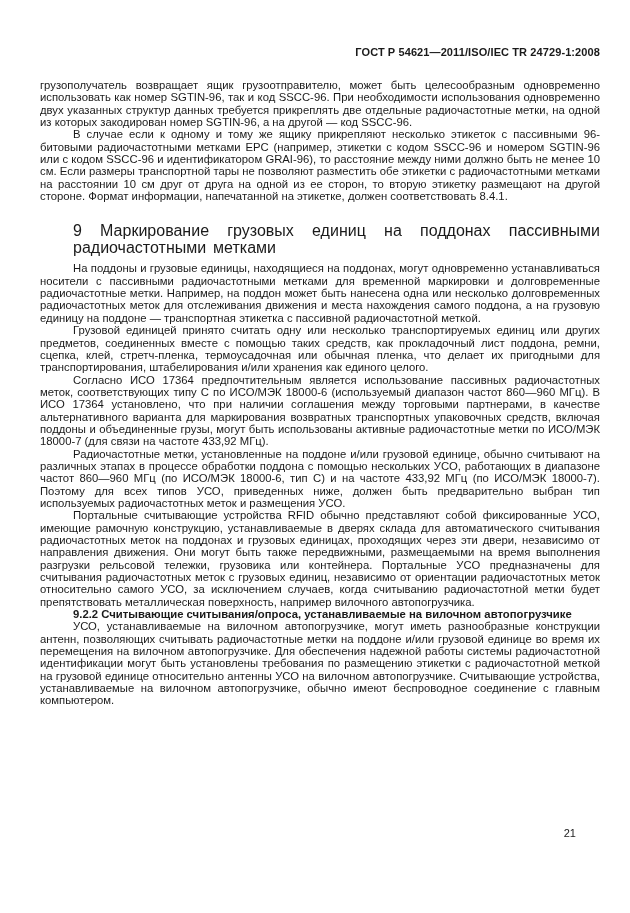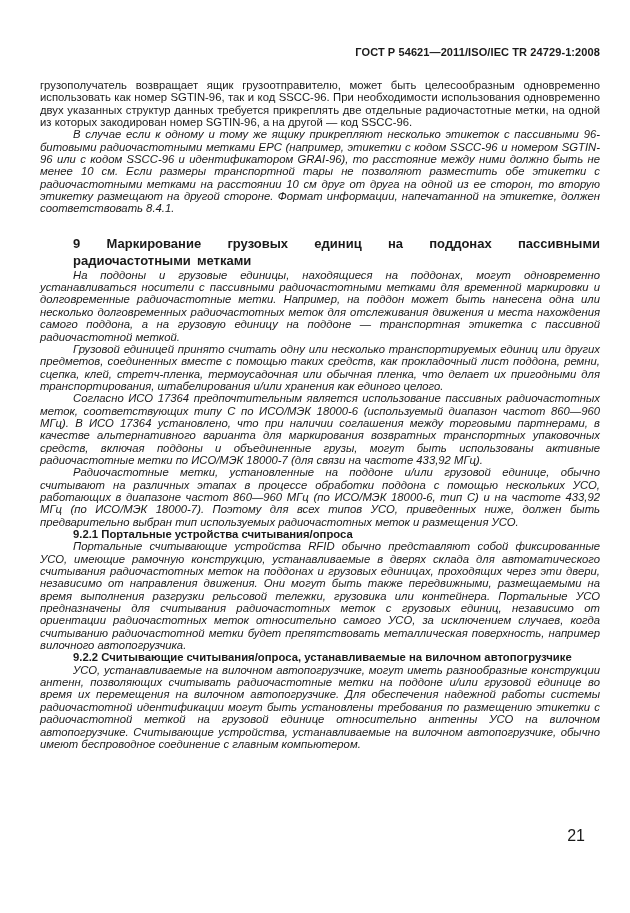--- a/index.html
+++ b/index.html
@@ -28,58 +28,56 @@
     letter-spacing: 0.1px;
   }
   .content {
     width: 560px;
     font-size: 11.3px;
     line-height: 12.35px;
     text-align: justify;
   }
   .p {
     text-indent: 33px;
-    font-style: italic;
   }
   .p-cont {
     text-indent: 0;
   }
   .h1 {
-    font-weight: bold;
-    font-size: 13px;
+    font-weight: normal;
+    font-size: 16px;
     line-height: 17px;
-    margin: 20px 0 0 33px;
+    margin: 20px 0 6px 33px;
     text-align: justify;
     word-spacing: 2.5px;
   }
   .h2 {
     font-weight: bold;
     text-indent: 33px;
   }
   .page-number {
     position: absolute;
     top: 827px;
-    right: 45px;
-    font-size: 16px;
+    right: 54px;
+    font-size: 11px;
   }
 </style>
 </head>
 <body>
 
 <div class="page">
   <div class="running-header">ГОСТ Р 54621—2011/ISO/IEC TR 24729-1:2008</div>
 
   <div class="content">
       <div class="p-cont">грузополучатель возвращает ящик грузоотправителю, может быть целесообразным одновременно использовать как номер SGTIN-96, так и код SSCC-96. При необходимости использования одновременно двух указанных структур данных требуется  прикреплять две отдельные радиочастотные метки, на одной из которых закодирован номер SGTIN-96, а на другой — код SSCC-96.</div>
       <div class="p">В случае если к одному и тому же ящику прикрепляют несколько этикеток с пассивными 96-битовыми радиочастотными метками EPC (например, этикетки с кодом SSCC-96 и номером SGTIN-96 или с кодом SSCC-96 и идентификатором GRAI-96), то расстояние между ними должно быть не менее 10 см. Если размеры транспортной тары не позволяют разместить обе этикетки с радиочастотными метками на расстоянии 10 см друг от друга на одной из ее сторон, то вторую этикетку размещают на другой стороне. Формат информации, напечатанной на этикетке, должен соответствовать 8.4.1.</div>
       <div class="h1">9 Маркирование грузовых единиц на поддонах пассивными радиочастотными метками</div>
       <div class="p">На поддоны и грузовые единицы, находящиеся на поддонах, могут одновременно устанавливаться носители с пассивными радиочастотными метками для временной маркировки и долговременные радиочастотные метки. Например, на поддон может быть нанесена одна или несколько долговременных радиочастотных меток для отслеживания движения и места нахождения самого поддона, а на грузовую единицу на поддоне — транспортная этикетка с пассивной радиочастотной меткой.</div>
       <div class="p">Грузовой единицей принято считать одну или несколько транспортируемых единиц или других предметов, соединенных вместе с помощью таких средств, как прокладочный лист поддона, ремни, сцепка, клей, стретч-пленка, термоусадочная или обычная пленка, что делает их пригодными для транспортирования, штабелирования и/или хранения как единого целого.</div>
       <div class="p">Согласно ИСО 17364 предпочтительным является  использование  пассивных  радиочастотных меток, соответствующих типу С по ИСО/МЭК 18000-6  (используемый  диапазон  частот  860—960 МГц). В ИСО 17364 установлено, что при наличии соглашения между торговыми партнерами, в качестве альтернативного варианта для маркирования возвратных транспортных упаковочных средств, включая поддоны и объединенные грузы, могут быть использованы активные радиочастотные метки по ИСО/МЭК 18000-7 (для связи на частоте 433,92 МГц).</div>
       <div class="p">Радиочастотные метки, установленные на поддоне и/или грузовой единице, обычно считывают на различных этапах в процессе обработки поддона с помощью нескольких УСО, работающих в диапазоне частот 860—960 МГц (по ИСО/МЭК 18000-6, тип С) и на частоте 433,92 МГц (по ИСО/МЭК 18000-7). Поэтому для всех типов УСО, приведенных ниже, должен быть предварительно выбран тип используемых радиочастотных меток и размещения УСО.</div>
-      <div class="h2">9.2.1 Портальные устройства считывания/опроса</div>
       <div class="p">Портальные считывающие устройства RFID обычно представляют собой фиксированные УСО, имеющие рамочную конструкцию, устанавливаемые в дверях склада для автоматического считывания радиочастотных меток на поддонах и грузовых единицах, проходящих через эти двери, независимо от направления движения. Они могут быть также передвижными, размещаемыми на время выполнения разгрузки рельсовой тележки, грузовика или контейнера. Портальные УСО предназначены для считывания радиочастотных меток с грузовых единиц, независимо от ориентации радиочастотных меток относительно самого УСО, за исключением случаев, когда считыванию радиочастотной метки будет препятствовать металлическая поверхность, например вилочного автопогрузчика.</div>
       <div class="h2">9.2.2 Считывающие считывания/опроса, устанавливаемые на вилочном автопогрузчике</div>
       <div class="p">УСО, устанавливаемые на вилочном автопогрузчике, могут иметь разнообразные конструкции антенн, позволяющих считывать радиочастотные метки на поддоне и/или грузовой единице во время их перемещения на вилочном автопогрузчике. Для обеспечения надежной работы системы радиочастотной идентификации могут быть установлены требования по размещению этикетки с радиочастотной меткой на грузовой единице относительно антенны УСО на вилочном автопогрузчике. Считывающие устройства, устанавливаемые на вилочном автопогрузчике, обычно имеют беспроводное соединение с главным компьютером.</div>
     </div>
 
   <div class="page-number">21</div>
 </div>
 
 </body></html>

